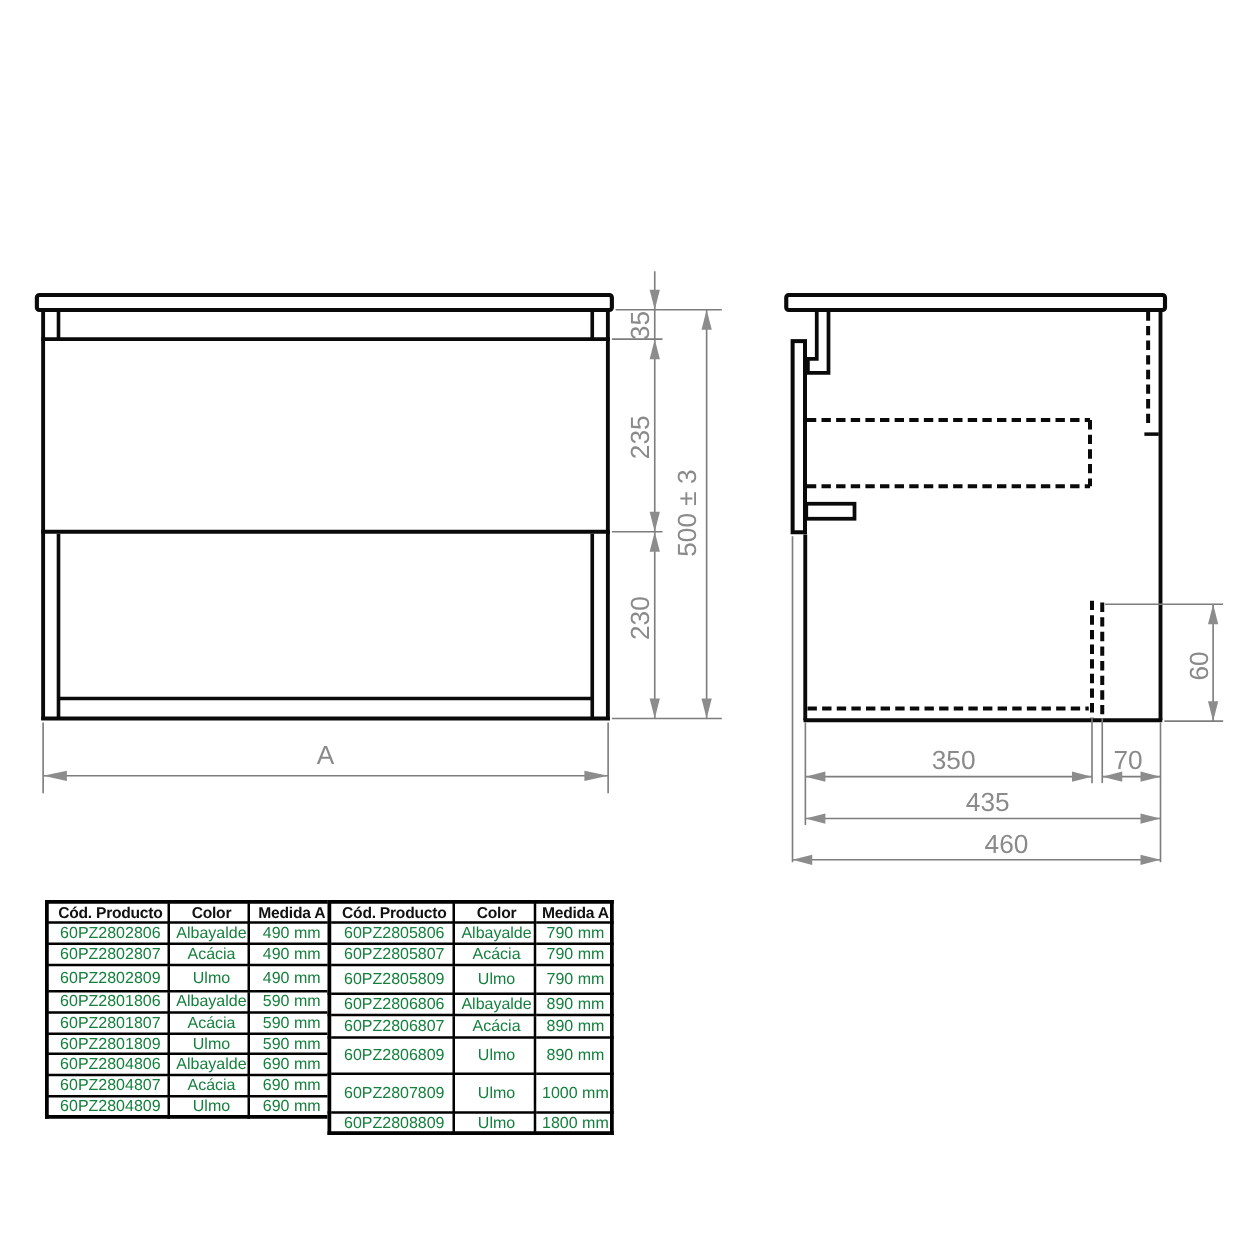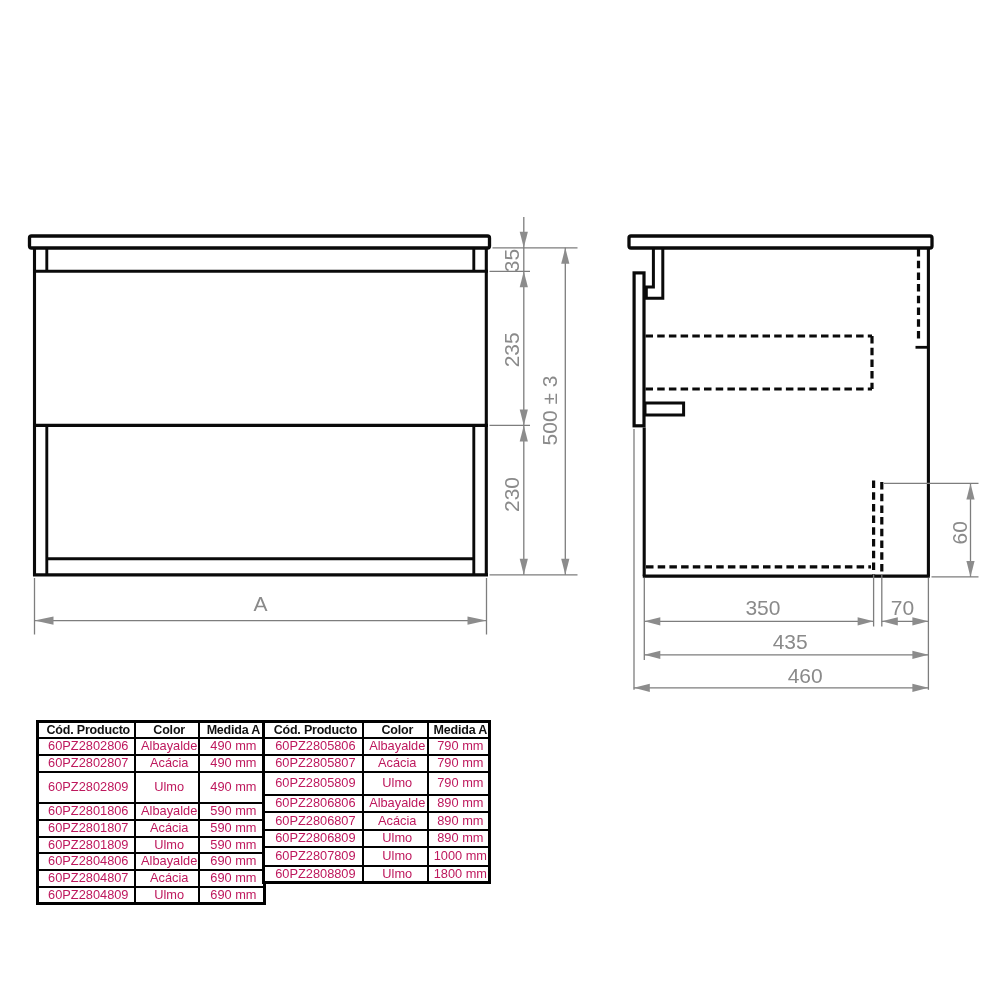--- a/index.html
+++ b/index.html
@@ -1,21 +1,21 @@
 <!DOCTYPE html>
 <html><head>
 <meta charset="utf-8">
 <style>
 html,body{margin:0;padding:0;background:#ffffff;}
 #page{position:relative;width:1000px;height:1000px;background:#fff;overflow:hidden;font-family:"Liberation Sans",sans-serif;}
 svg text{font-family:"Liberation Sans",sans-serif;}
 table{border-collapse:collapse;table-layout:fixed;position:absolute;background:#fff;}
 td,th{border:2.7px solid #000;line-height:14.2px;overflow:hidden;white-space:nowrap;padding:0 0 0 4px;text-align:center;font-family:"Liberation Sans",sans-serif;}
 th{font-size:12.5px;font-weight:bold;color:#111;letter-spacing:-0.2px;}
-td{font-size:12.8px;color:#be185d;}
+td{font-size:12.8px;color:#15803d;}
 </style>
 </head>
 <body>
 <div id="page">
 <svg width="1000" height="1000" viewBox="0 0 1000 1000" fill="none">
 
 <rect x="29.5" y="236" width="460" height="12" rx="2" fill="#fff" stroke="#0a0a0a" stroke-width="3.3"></rect>
 
 <path d="M34.5,248.5 V576" stroke="#0a0a0a" stroke-width="3.1"></path>
 
@@ -158,21 +158,21 @@
 <tr style="height:16.9px">
           <td>60PZ2802806</td>
           <td>Albayalde</td>
           <td>490 mm</td>
         </tr>
 <tr style="height:16.9px">
           <td>60PZ2802807</td>
           <td>Acácia</td>
           <td>490 mm</td>
         </tr>
-<tr style="height:31px">
+<tr style="height:21px">
           <td>60PZ2802809</td>
           <td>Ulmo</td>
           <td>490 mm</td>
         </tr>
 <tr style="height:16.9px">
           <td>60PZ2801806</td>
           <td>Albayalde</td>
           <td>590 mm</td>
         </tr>
 <tr style="height:16.9px">
@@ -233,26 +233,26 @@
 <tr style="height:16.9px">
           <td>60PZ2806806</td>
           <td>Albayalde</td>
           <td>890 mm</td>
         </tr>
 <tr style="height:18px">
           <td>60PZ2806807</td>
           <td>Acácia</td>
           <td>890 mm</td>
         </tr>
-<tr style="height:17px">
+<tr style="height:29px">
           <td>60PZ2806809</td>
           <td>Ulmo</td>
           <td>890 mm</td>
         </tr>
-<tr style="height:19px">
+<tr style="height:31px">
           <td>60PZ2807809</td>
           <td>Ulmo</td>
           <td>1000 mm</td>
         </tr>
 <tr style="height:16.9px">
           <td>60PZ2808809</td>
           <td>Ulmo</td>
           <td>1800 mm</td>
         </tr>
 </tbody>

